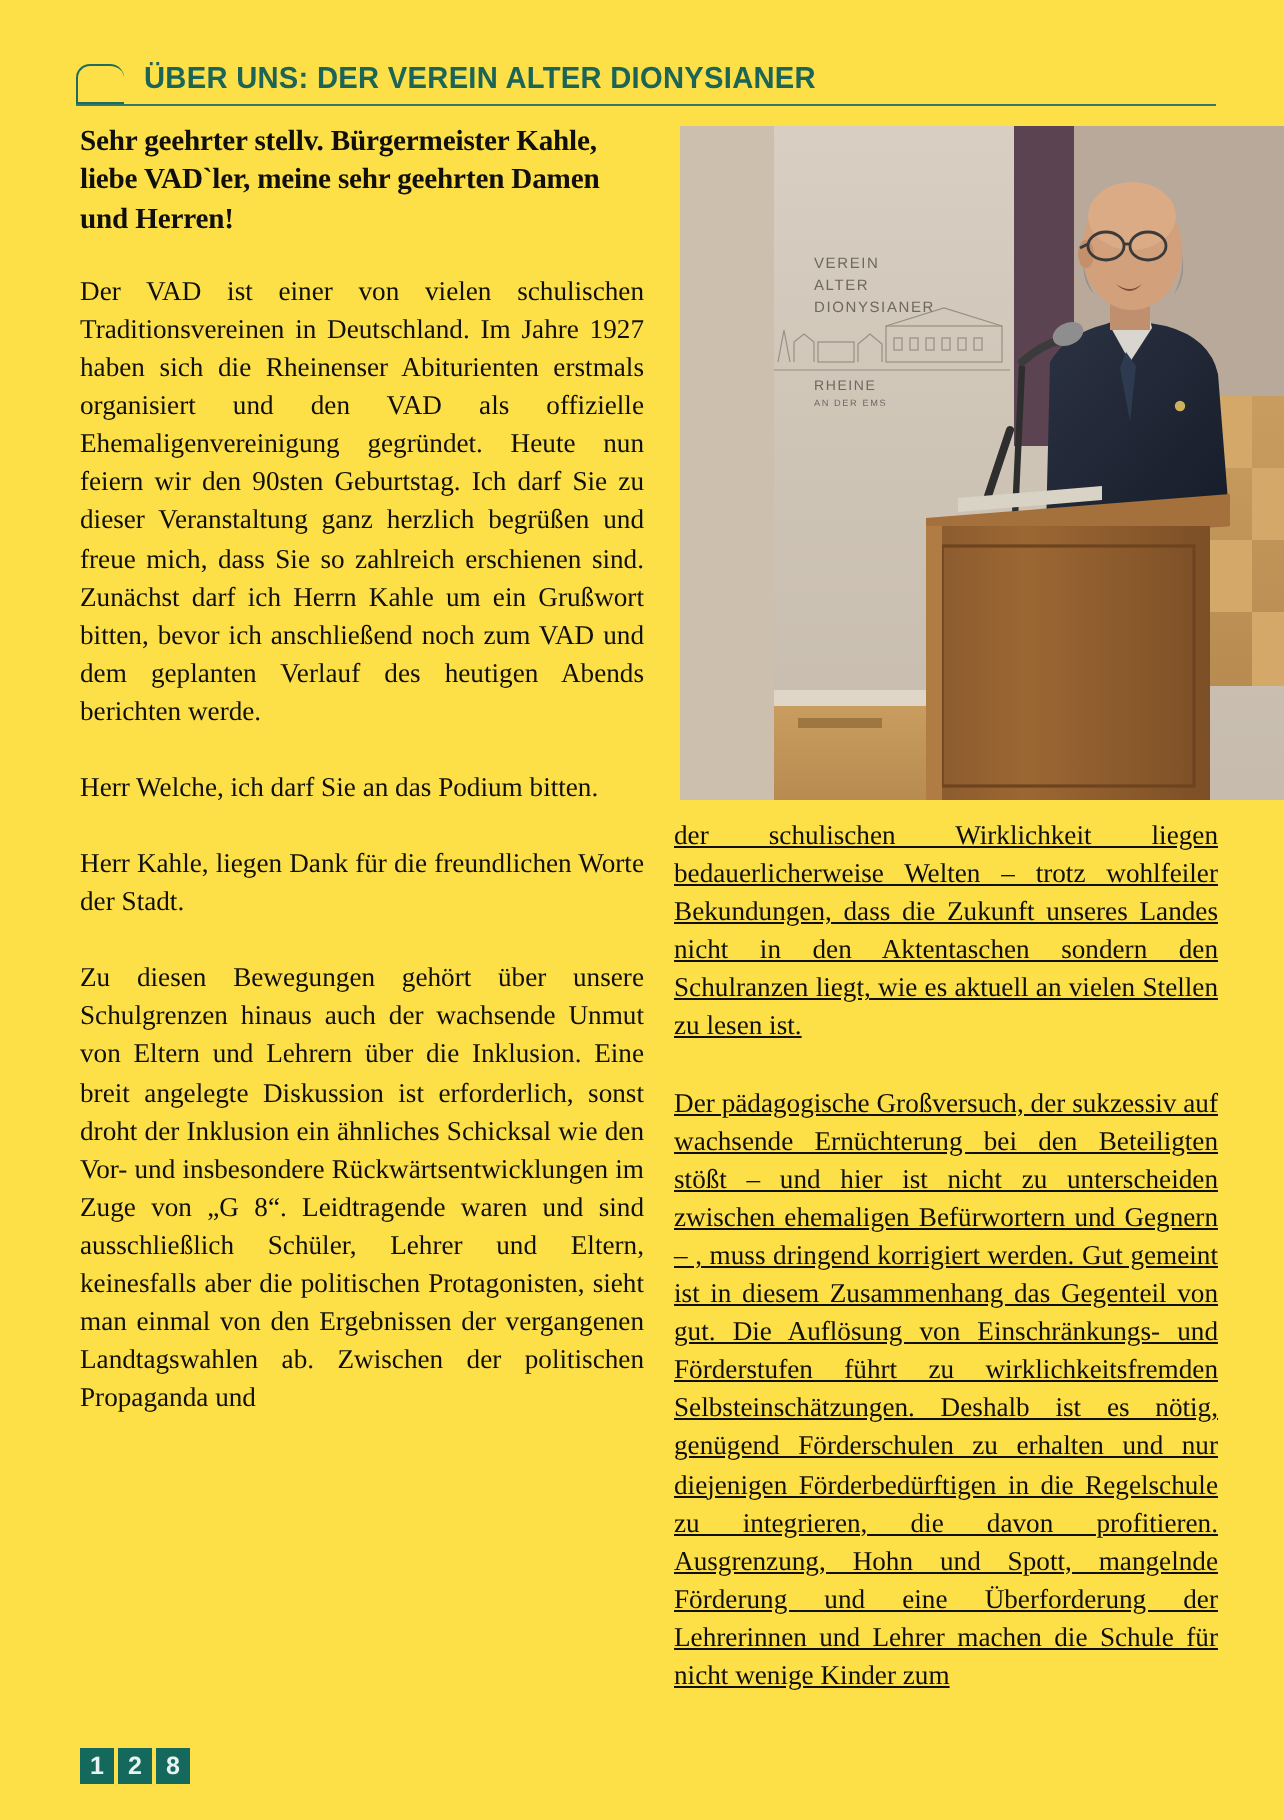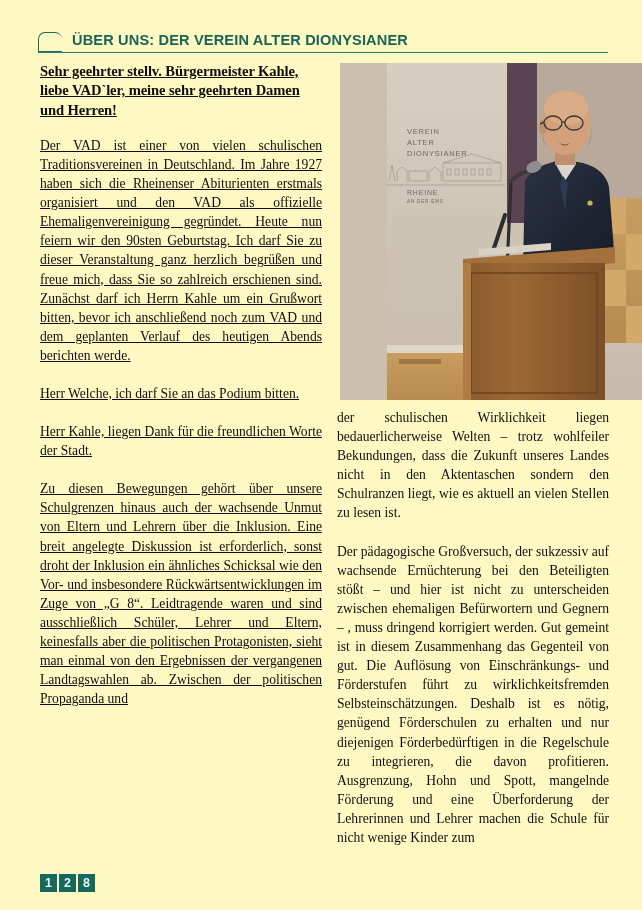--- a/index.html
+++ b/index.html
@@ -12,21 +12,21 @@
     height: 910px;
     overflow: hidden;
     font-family: "Liberation Serif", serif;
     color: #100f0e;
   }
 
   .page {
     position: relative;
     width: 642px;
     height: 910px;
-    background: #fef9c3;
+    background: #fde047;
   }
 
   
   .section-header {
     position: absolute;
     left: 38px;
     top: 29px;
     width: 570px;
     height: 30px;
   }
@@ -71,21 +71,20 @@
     width: 282px;
     font-size: 13.6px;
     line-height: 19.1px;
     text-align: justify;
     -webkit-hyphens: none;
     hyphens: none;
   }
   .col-left {
     left: 40px;
     top: 62px;
-    text-decoration: underline;
   }
   .col-right {
     left: 337px;
     top: 408px;
     width: 272px;
   }
 
   .lead {
     font-weight: bold;
     font-size: 14.6px;
@@ -95,20 +94,21 @@
     letter-spacing: -0.1px;
   }
   .para {
     margin: 0 0 19px 0;
   }
   .para:last-child {
     margin-bottom: 0;
   }
   .col-right .para {
     margin-bottom: 19px;
+    text-decoration: underline;
   }
 
   
   .photo {
     position: absolute;
     left: 340px;
     top: 63px;
     width: 268px;
     height: 337px;
     overflow: hidden;

